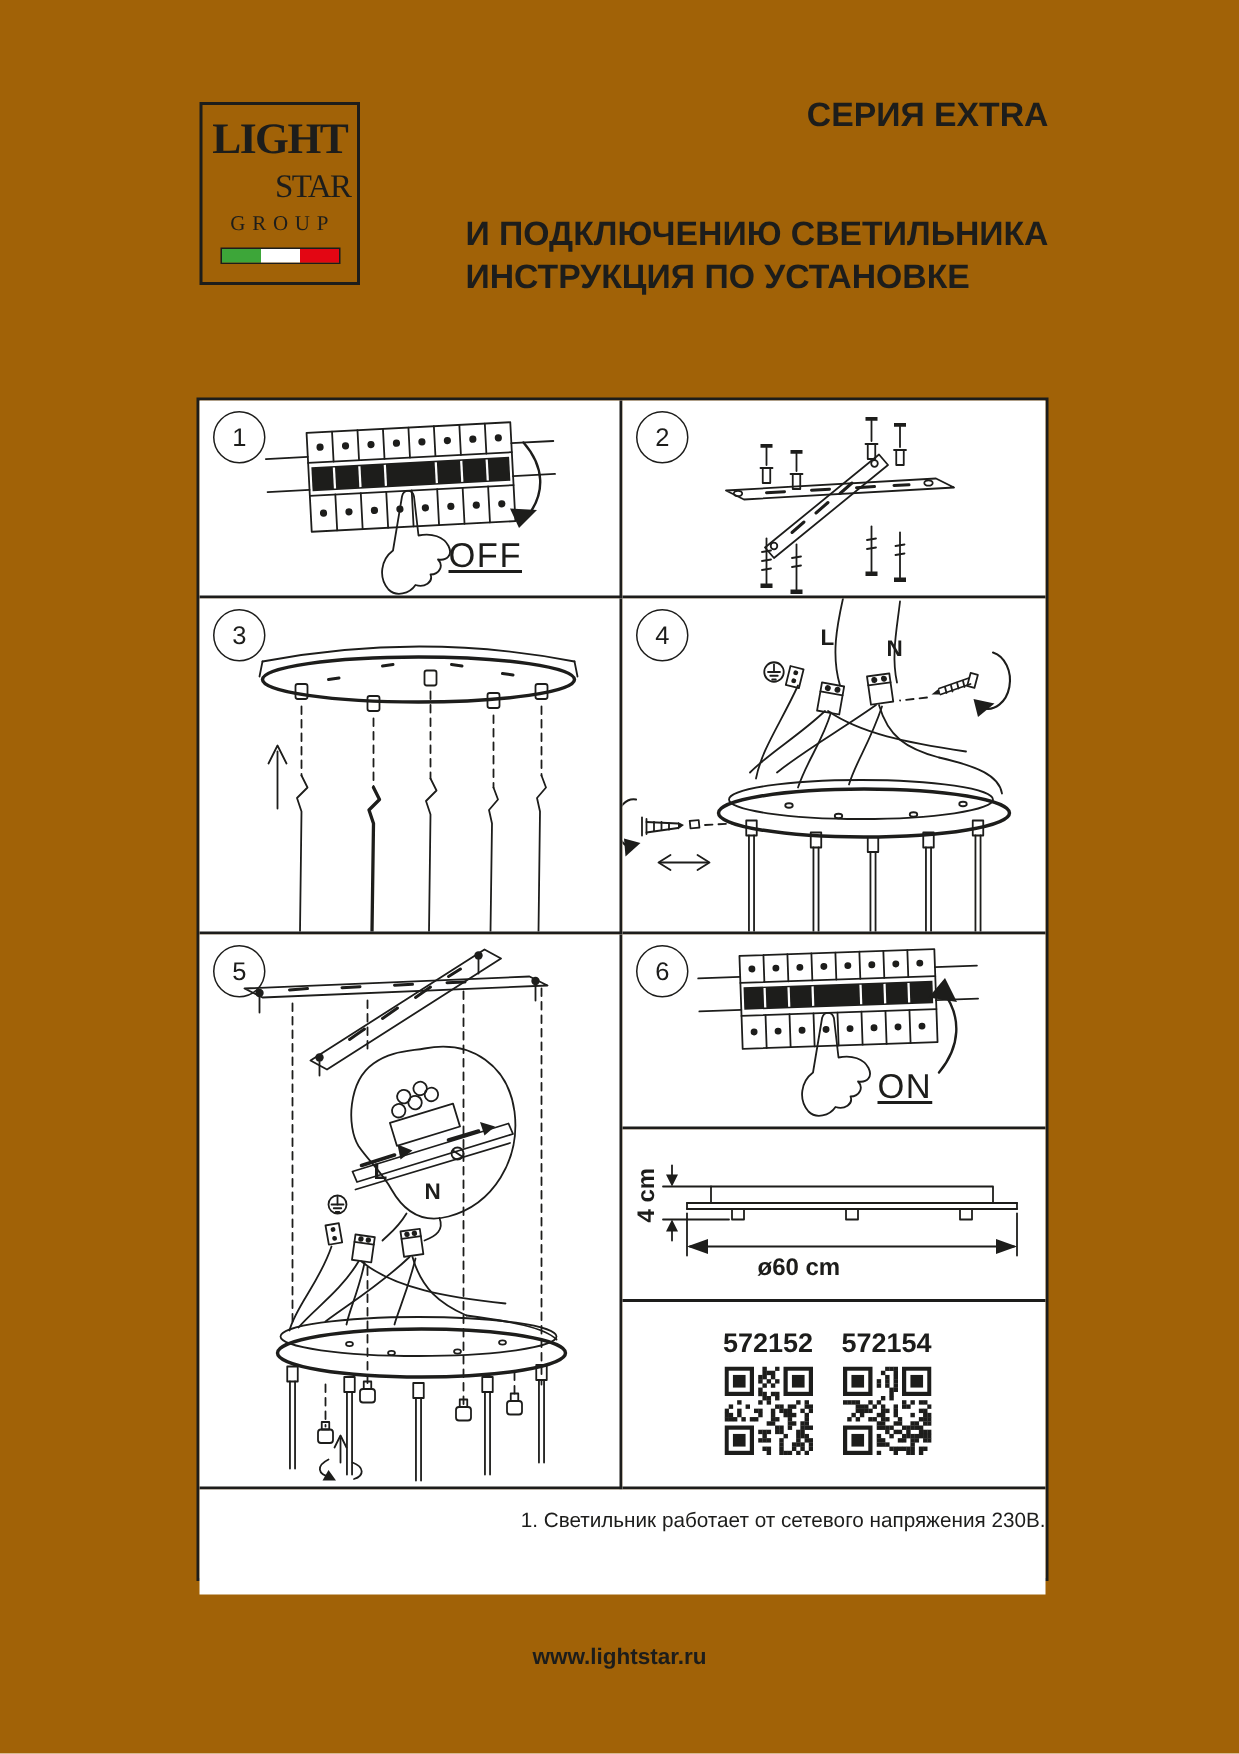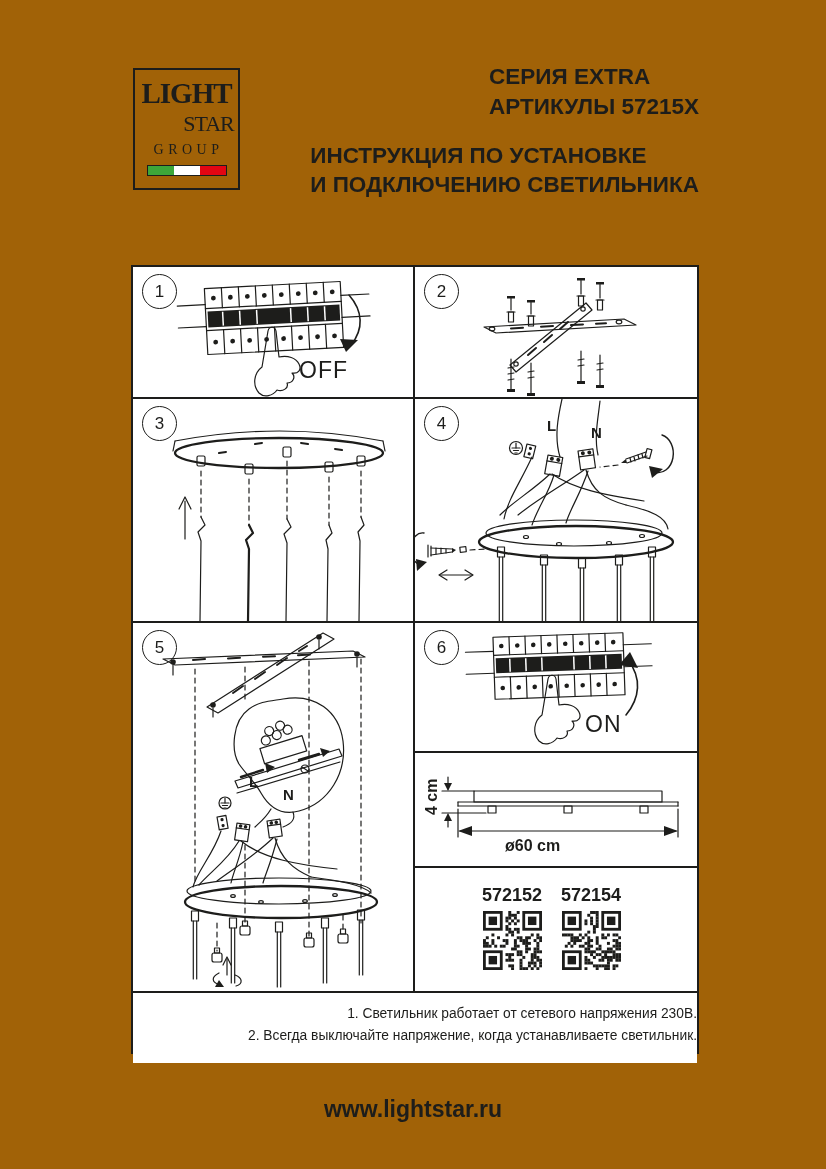--- a/index.html
+++ b/index.html
@@ -28,51 +28,50 @@
   .br{border-right:2px solid #1d1d1b;}
   .stepnum{position:absolute;left:9px;top:7px;width:33px;height:33px;border:1.5px solid #1d1d1b;
            border-radius:50%;text-align:center;line-height:33px;font-size:17px;font-weight:500;}
   .ill{position:absolute;left:0;top:0;width:100%;height:100%;}
   .s{fill:none;stroke:#1d1d1b;stroke-width:1.2;stroke-linecap:round;stroke-linejoin:round;}
   .b{fill:none;stroke:#1d1d1b;stroke-width:2.3;}
   .f{fill:#1d1d1b;stroke:none;}
   .d{stroke-dasharray:5 4;}
   .w{stroke:#fff;stroke-width:1.5;fill:none;}
   .lbl{position:absolute;font-weight:700;font-size:15px;}
-  .sw{position:absolute;font-size:23px;font-weight:500;letter-spacing:1px;}
+  .sw{position:absolute;font-size:23px;font-weight:500;letter-spacing:1px;text-decoration:underline;}
   .dimlbl{position:absolute;font-weight:600;font-size:16px;}
   .rot{transform:rotate(-90deg);transform-origin:left top;}
   .qr-label{position:absolute;top:17px;width:90px;text-align:center;font-weight:700;font-size:18px;}
   .qr-svg{position:absolute;top:43px;width:59px;height:59px;}
   .notes{padding:10px 0 0 19px;font-size:13.8px;line-height:1.62;}
-  .site{left:131px;top:1096px;width:564px;text-align:center;font-weight:700;font-size:23px;}
+  .site{left:131px;top:1096px;width:564px;text-align:center;font-weight:700;font-size:15px;}
 </style>
 </head>
 <body>
 
 <div class="page">
 
   <div class="abs logo-box">
     <div class="logo-light">LIGHT</div>
     <div class="logo-star">STAR</div>
     <div class="logo-group">GROUP</div>
     <div class="logo-flag">
       <div style="background:#3da639"></div>
       <div style="background:#ffffff"></div>
       <div style="background:#e30613"></div>
     </div>
   </div>
 
   <div class="abs hdr hdr-series">
     <div>СЕРИЯ EXTRA</div>
-    <div>АРТИКУЛЫ 57215X</div>
   </div>
   <div class="abs hdr hdr-title">
+    <div>И ПОДКЛЮЧЕНИЮ СВЕТИЛЬНИКА</div>
     <div>ИНСТРУКЦИЯ ПО УСТАНОВКЕ</div>
-    <div>И ПОДКЛЮЧЕНИЮ СВЕТИЛЬНИКА</div>
   </div>
 
   <div class="abs grid">
 
     <div class="cell br bb" style="left:0;top:0;width:282px;height:132px;">
       <svg class="ill" viewBox="0 0 280 130">
         <g transform="rotate(-3 141 51)">
           <line class="s" x1="45" y1="34" x2="73" y2="34"></line>
             <line class="s" x1="45" y1="56" x2="73" y2="56"></line>
           <line class="s" x1="209" y1="32" x2="237" y2="32"></line>
@@ -773,18 +772,17 @@
           <rect x="15" y="1" width="5" height="5" fill="#fff"></rect>
           <rect x="16" y="2" width="3" height="3"></rect>
           <rect x="0" y="14" width="7" height="7"></rect>
           <rect x="1" y="15" width="5" height="5" fill="#fff"></rect>
           <rect x="2" y="16" width="3" height="3"></rect>
         </svg>
     </div>
 
     <div class="cell notes" style="left:0;top:726px;width:564px;height:70px;text-align:right;">
       <div>1. Светильник работает от сетевого напряжения 230В.</div>
-      <div>2. Всегда выключайте напряжение, когда устанавливаете светильник.</div>
     </div>
   </div>
 
   <div class="abs site">www.lightstar.ru</div>
 </div>
 
 </body></html>

